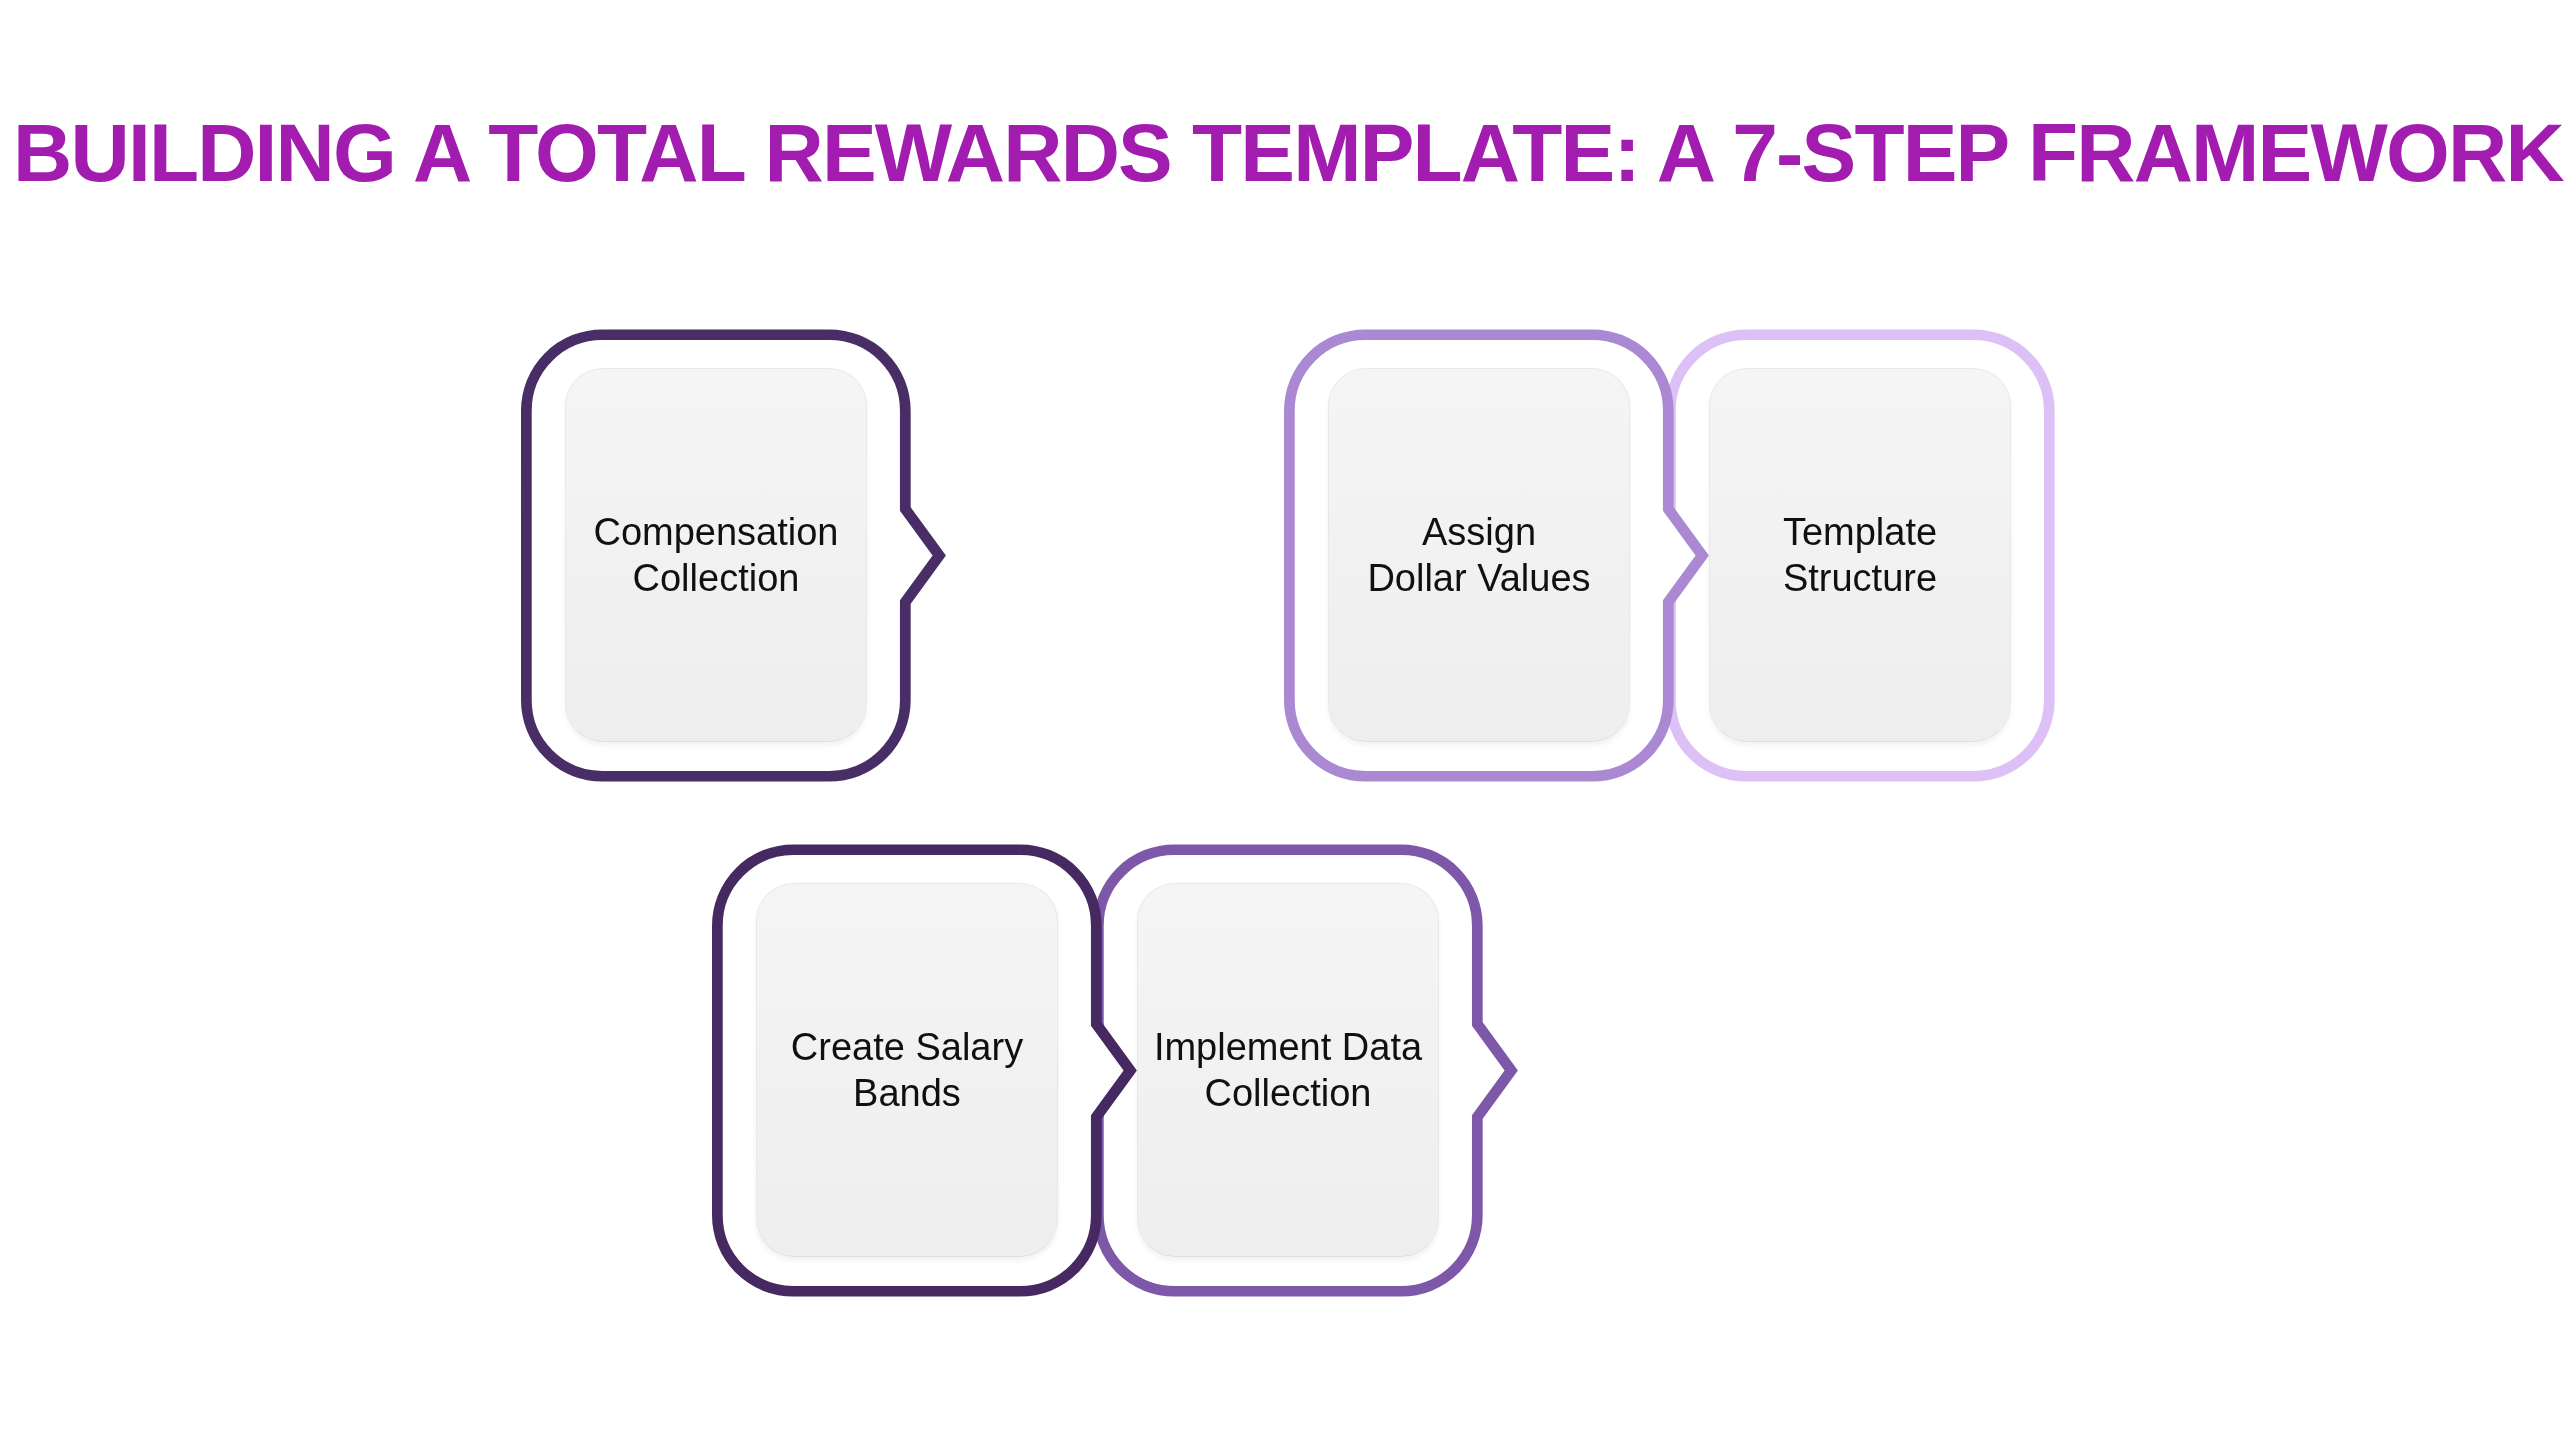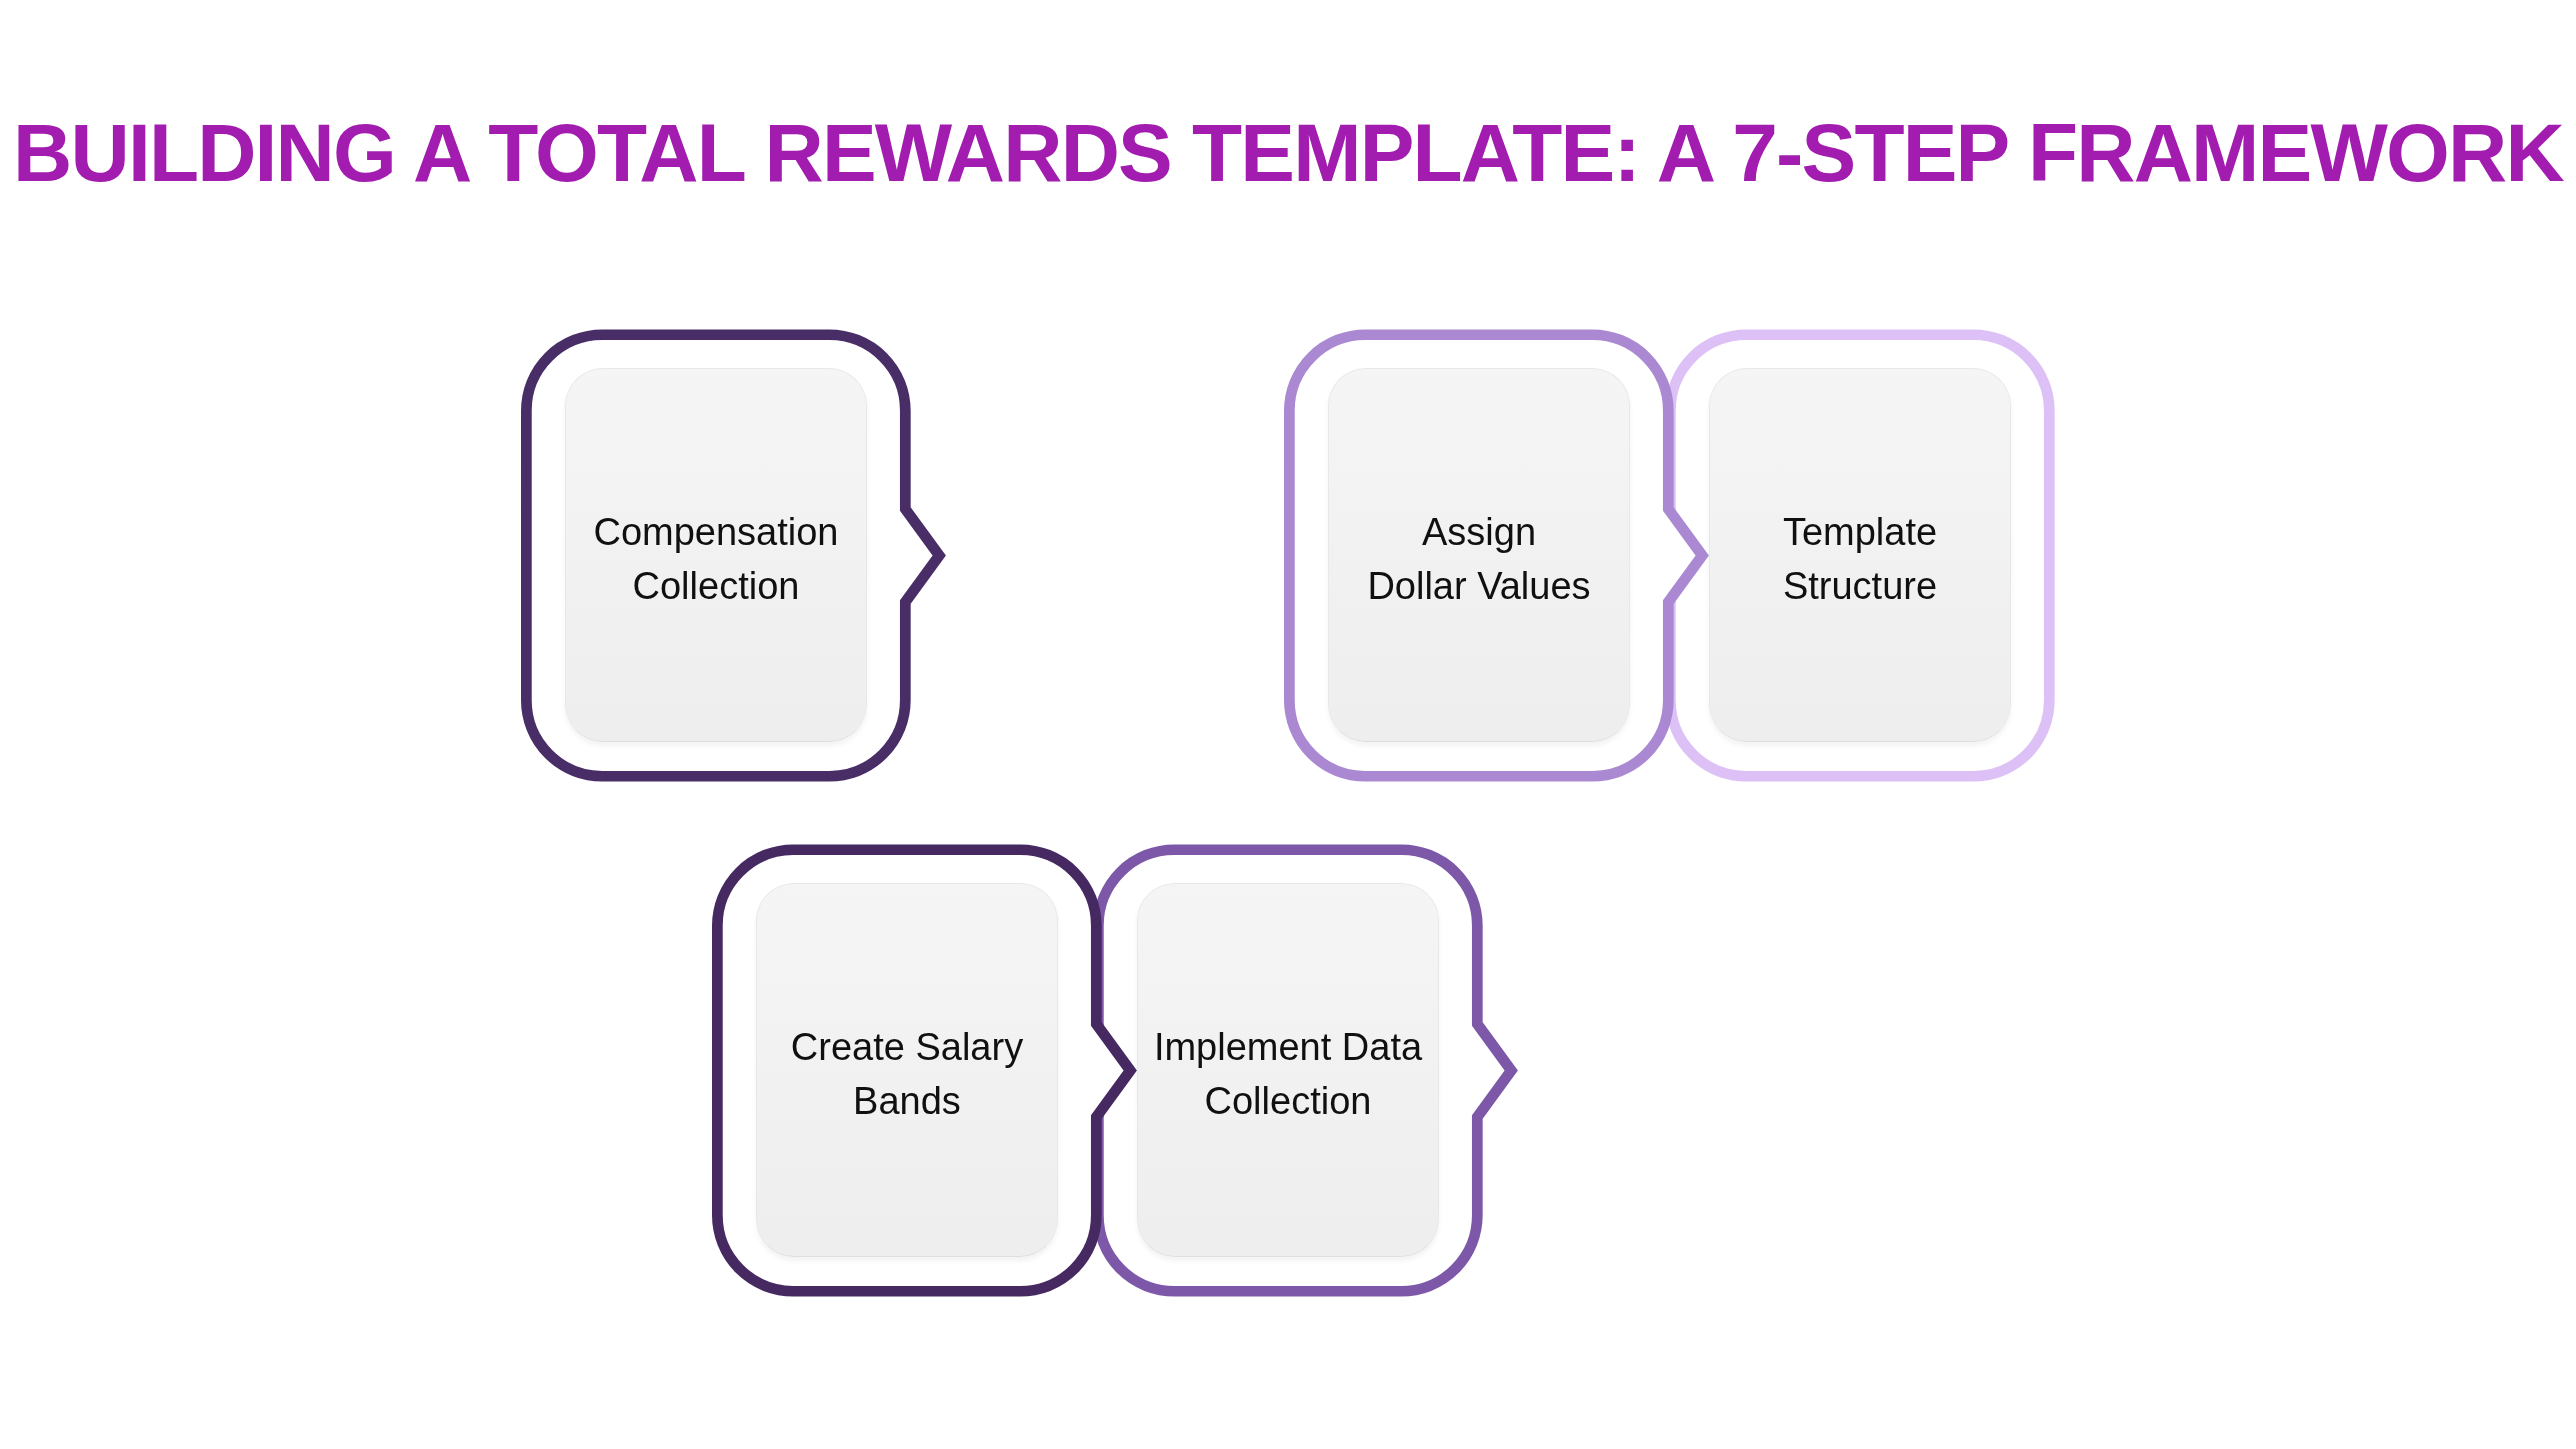--- a/index.html
+++ b/index.html
@@ -50,21 +50,21 @@
     justify-content:center;
     box-sizing:border-box;
   }
   .label{
     text-align:center;
     font-size:38px;
     line-height:1.22;
     font-weight:500;
     color:#101010;
   }
-  .label span{display:block;margin-top:8px;}
+  .label span{display:block;}
 
   
   .s1{left:521px;  top:329px; z-index:7;}
   .s2{left:902px; top:329px; z-index:6;}
   .s3{left:1284px; top:329px; z-index:5;}
   .s4{left:1665px; top:329px; z-index:4;}
   
   .s5{left:712px;  top:844px; z-index:3;}
   .s6{left:1093px; top:844px; z-index:2;}
   .s7{left:1474px; top:844px; z-index:1;}

